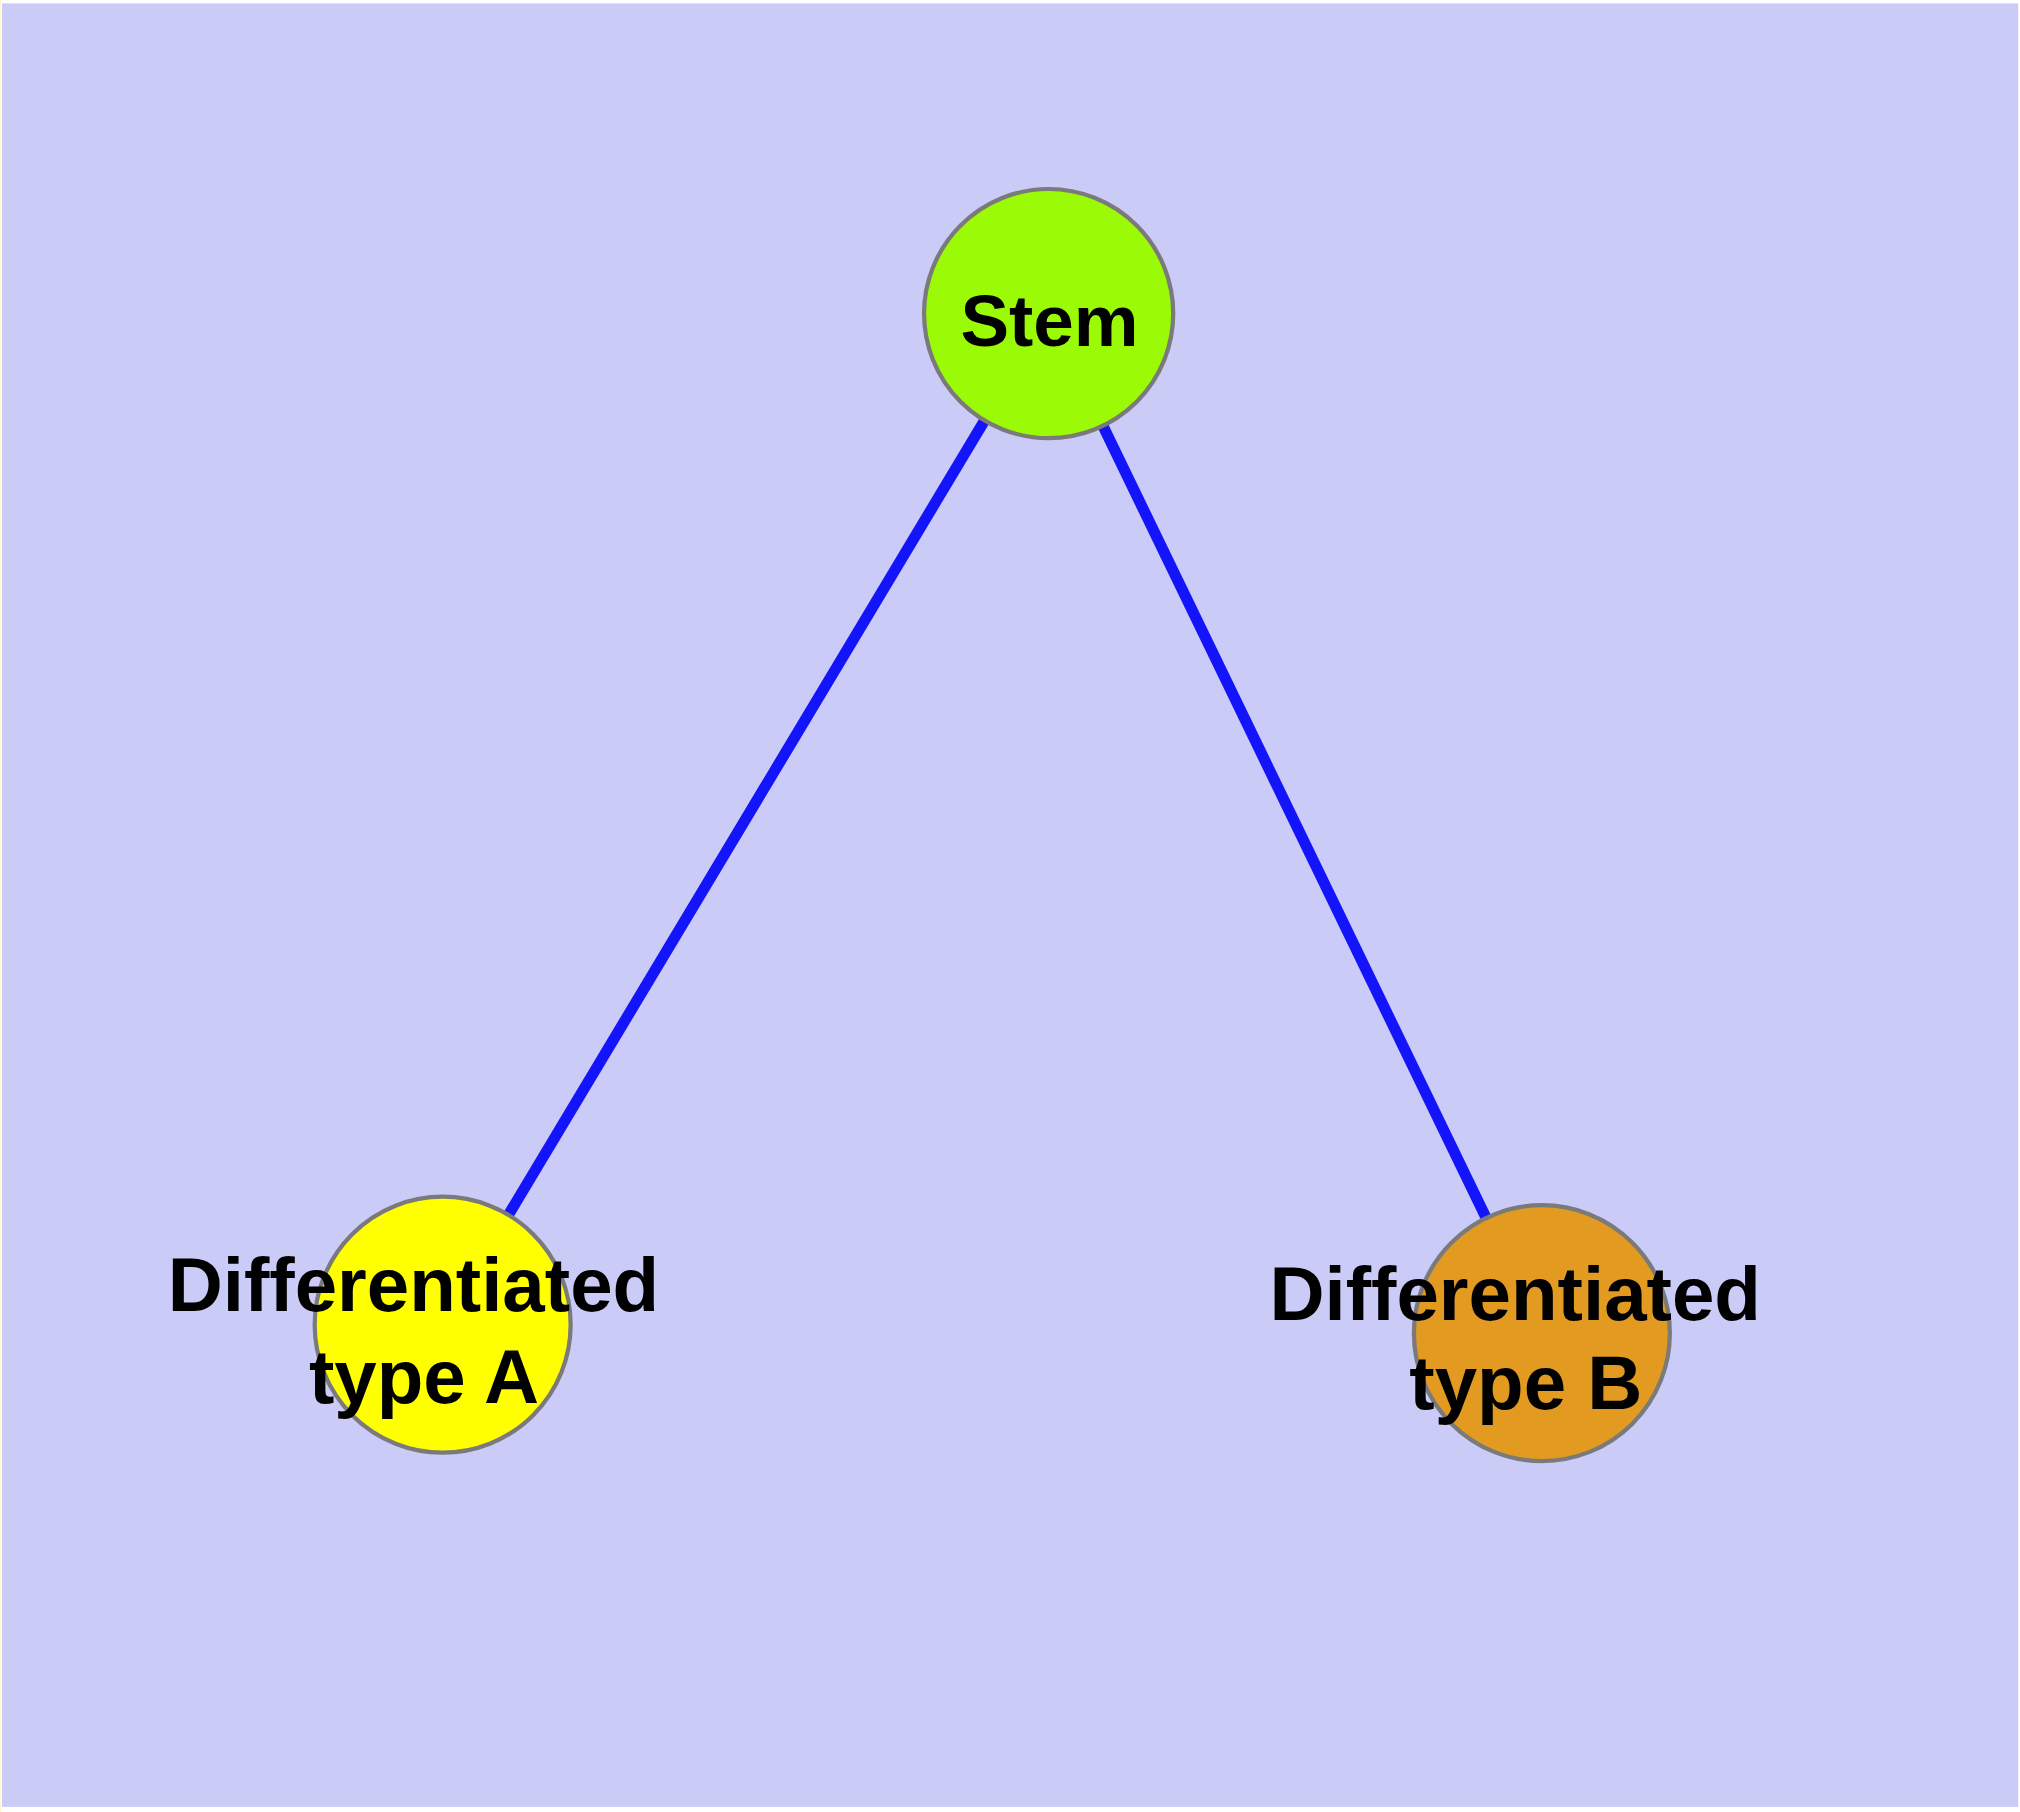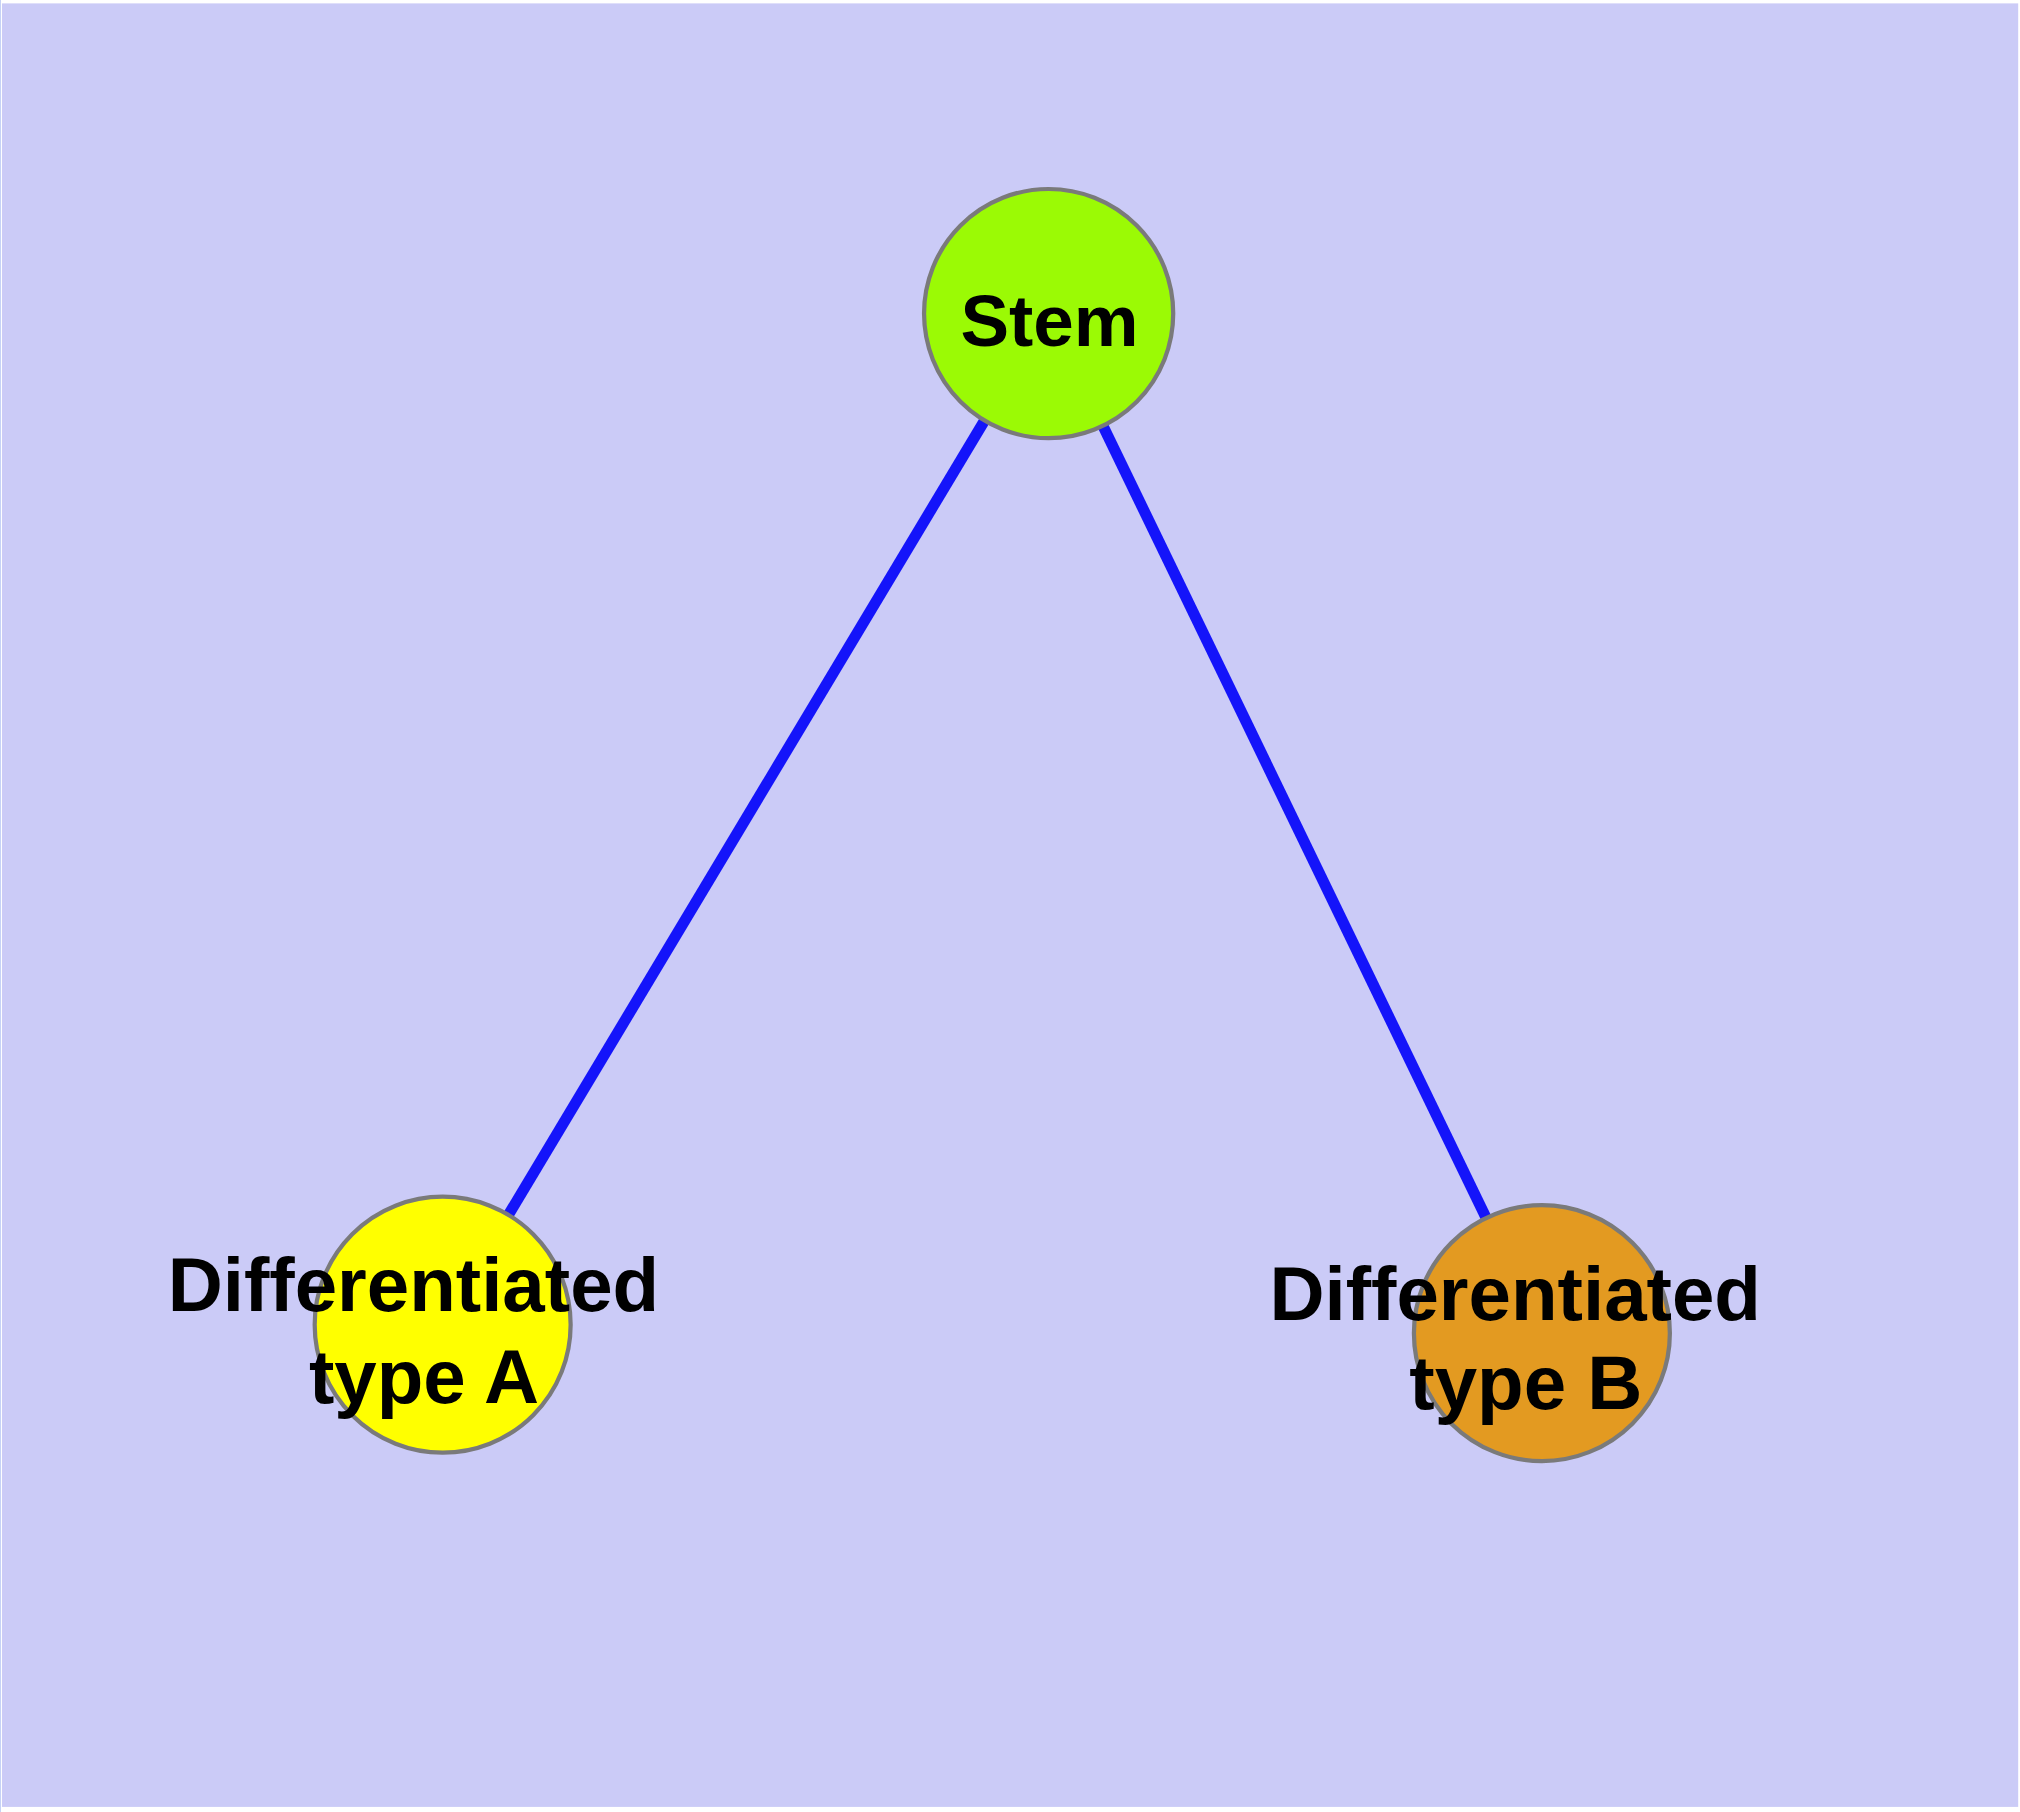--- a/index.html
+++ b/index.html
@@ -5,21 +5,21 @@
   html, body {
     margin: 0;
     padding: 0;
     background: #ffffff;
     font-family: "Liberation Sans", sans-serif;
   }
   .canvas-wrap {
     position: relative;
     width: 1763px;
     height: 1812px;
-    background: #1d4ed8;
+    background: #fde047;
   }
   svg {
     display: block;
   }
   .node-label {
     font-family: "Liberation Sans", "DejaVu Sans", sans-serif;
     font-weight: bold;
   }
   .label-stem { font-size: 86px; }
   .label-diff { font-size: 90px; }

